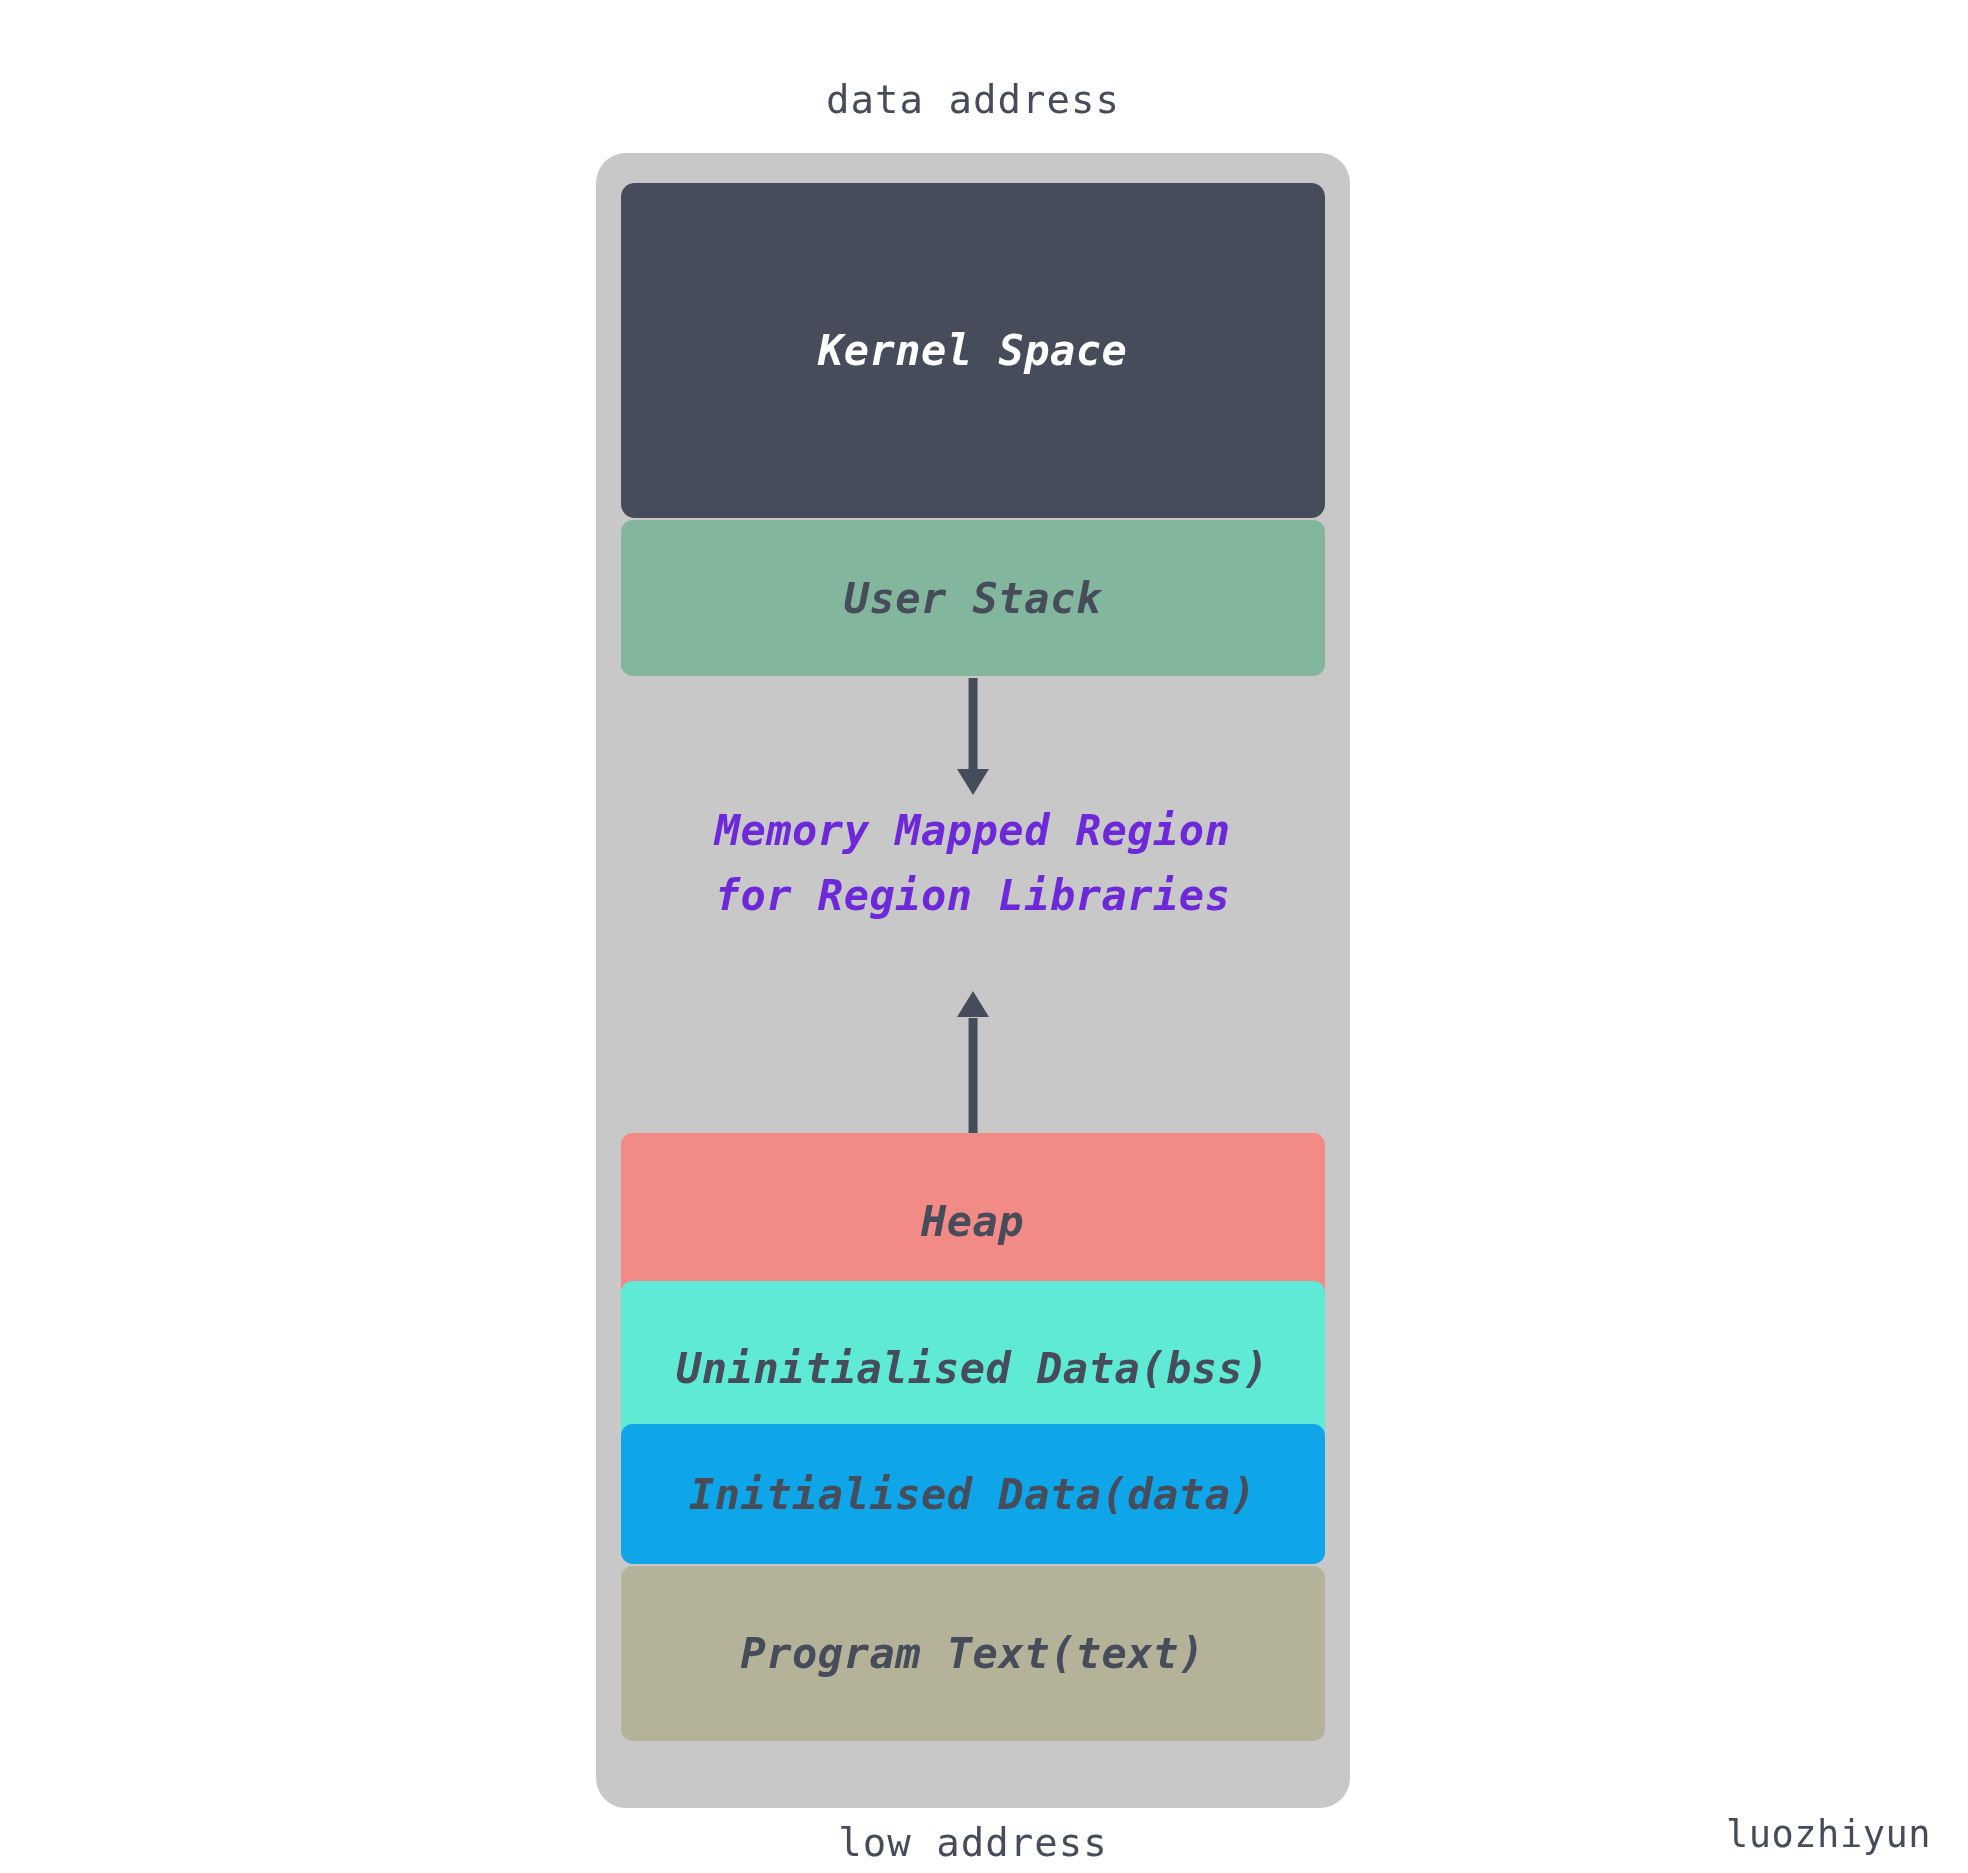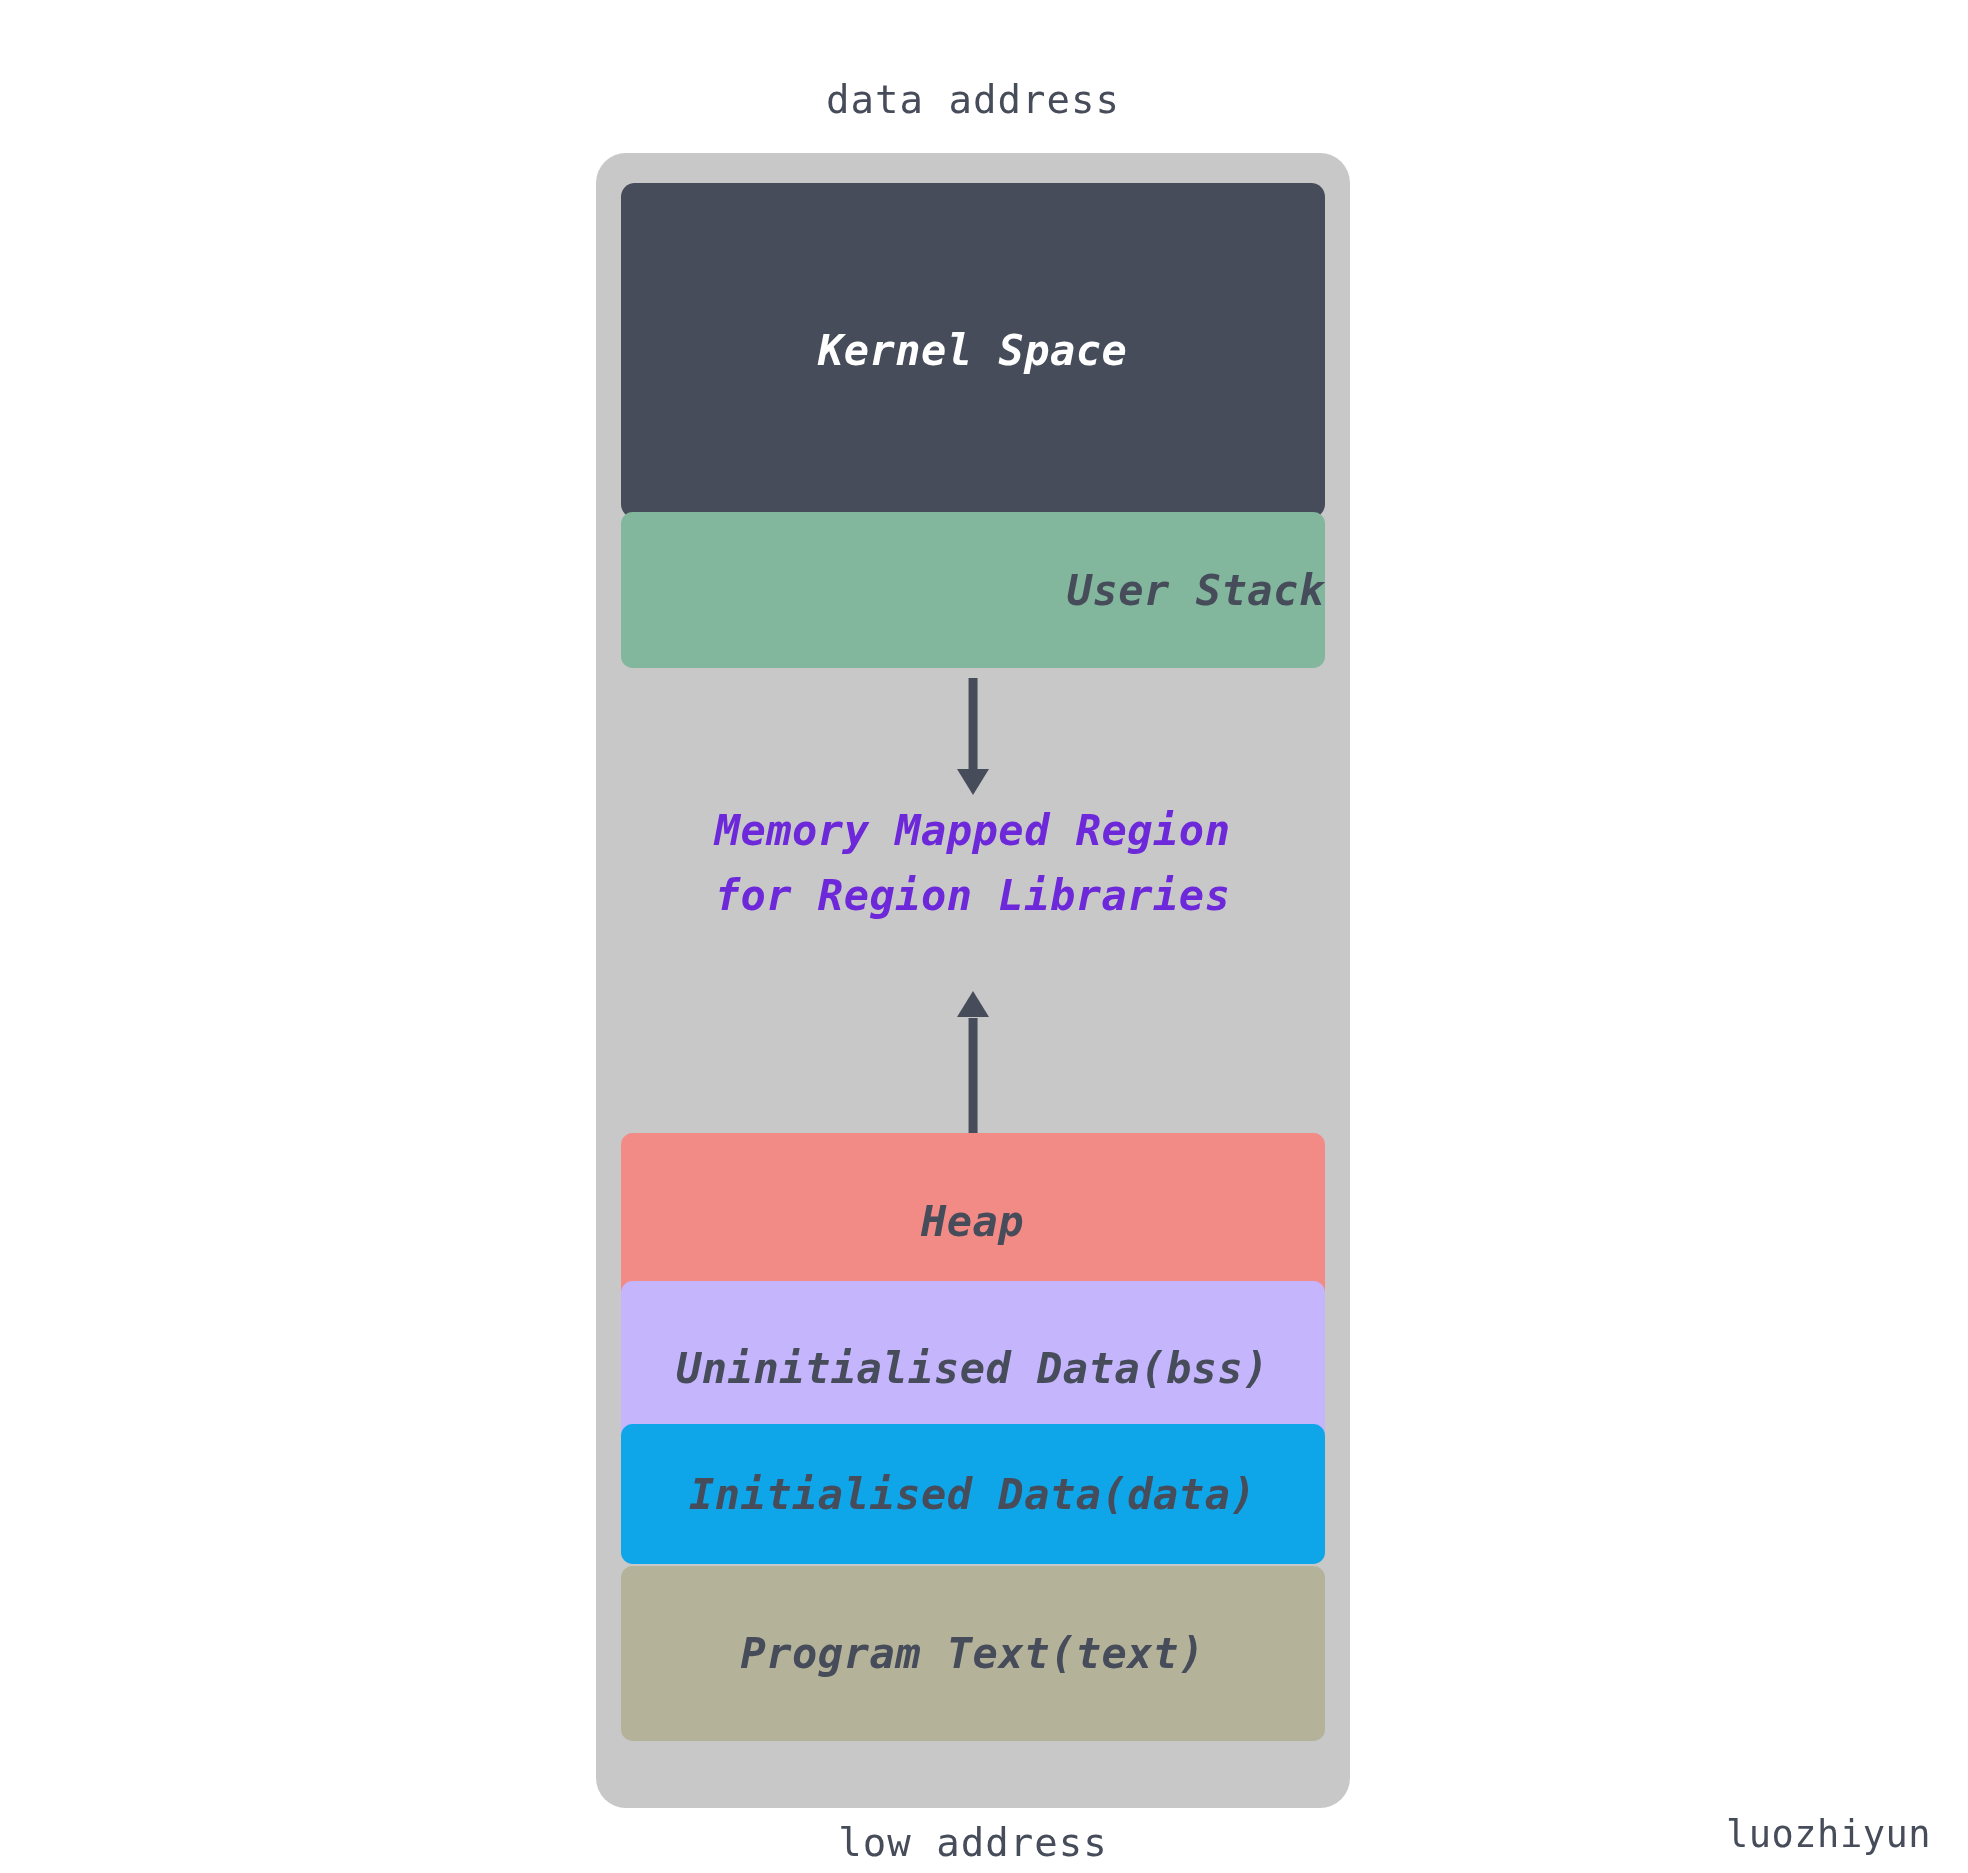--- a/index.html
+++ b/index.html
@@ -64,36 +64,35 @@
 
   #segment-kernel-space {
     top: 29.6px;
     height: 335px;
     background: #464c59;
     border-radius: 13.8px;
   }
   #segment-kernel-space .seg-label { color: #ffffff; }
 
   #segment-user-stack {
-    top: 359px;
+    top: 367px;
     height: 156px;
     background: #82b69d;
-    justify-content: flex-end;
   }
 
   #segment-heap {
     top: 980px;
     height: 176px;
     background: #f28a85;
   }
 
   #segment-bss {
     top: 1128px;
     height: 175px;
-    background: #c4b5fd;
+    background: #5eead4;
   }
 
   #segment-data {
     top: 1271px;
     height: 140px;
     background: #0ea5e9;
   }
 
   #segment-text {
     top: 1413px;

